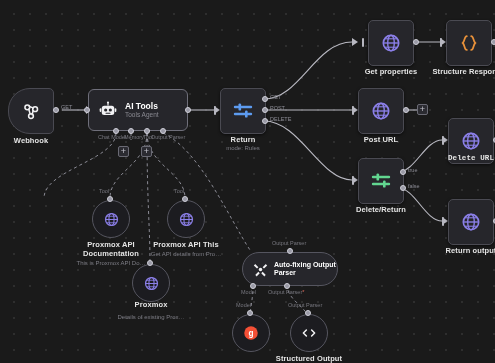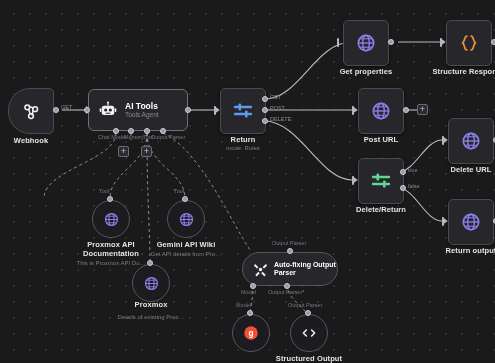--- a/index.html
+++ b/index.html
@@ -208,21 +208,21 @@
     <div class="dot" style="left:42px;top:8px;"></div>
     <div class="dot" style="left:42px;top:19px;"></div>
     <div class="dot" style="left:42px;top:30px;"></div>
     <div class="portlbl" style="left:50px;top:6px;">GET</div>
     <div class="portlbl" style="left:50px;top:17px;">POST</div>
     <div class="portlbl" style="left:50px;top:28px;">DELETE</div>
     <div class="caption" style="top:47px;">Return</div>
     <div class="subcap" style="top:57px;">mode: Rules</div>
   </div>
 
-  <div class="node" style="left:343px;top:20px;">
+  <div class="node" style="left:368px;top:20px;">
     <div class="sqnode">
       <svg width="22" height="22" viewBox="0 0 24 24">
         <circle cx="12" cy="12" r="8.4" fill="none" stroke="#8b7fe8" stroke-width="1.8"></circle>
         <ellipse cx="12" cy="12" rx="3.6" ry="8.4" fill="none" stroke="#8b7fe8" stroke-width="1.5"></ellipse>
         <path d="M3.6 12 H20.4" stroke="#8b7fe8" stroke-width="1.5"></path>
         <path d="M5 7.4 H19" stroke="#8b7fe8" stroke-width="1.2"></path>
         <path d="M5 16.6 H19" stroke="#8b7fe8" stroke-width="1.2"></path>
       </svg>
     </div>
     <div class="in-bar" style="left:-6px;top:18px;"></div>
@@ -284,21 +284,21 @@
       <svg width="22" height="22" viewBox="0 0 24 24">
         <circle cx="12" cy="12" r="8.4" fill="none" stroke="#8b7fe8" stroke-width="1.8"></circle>
         <ellipse cx="12" cy="12" rx="3.6" ry="8.4" fill="none" stroke="#8b7fe8" stroke-width="1.5"></ellipse>
         <path d="M3.6 12 H20.4" stroke="#8b7fe8" stroke-width="1.5"></path>
         <path d="M5 7.4 H19" stroke="#8b7fe8" stroke-width="1.2"></path>
         <path d="M5 16.6 H19" stroke="#8b7fe8" stroke-width="1.2"></path>
       </svg>
     </div>
     <div class="in-bar" style="left:-6px;top:18px;"></div>
     <div class="dot" style="left:45px;top:19px;"></div>
-    <div class="caption" style="top:47px;">Delete URL</div>
+    <div class="caption" style="top:36px;font-family:Liberation Mono, monospace;">Delete URL</div>
   </div>
 
   <div class="node" style="left:448px;top:199px;">
     <div class="sqnode">
       <svg width="22" height="22" viewBox="0 0 24 24">
         <circle cx="12" cy="12" r="8.4" fill="none" stroke="#8b7fe8" stroke-width="1.8"></circle>
         <ellipse cx="12" cy="12" rx="3.6" ry="8.4" fill="none" stroke="#8b7fe8" stroke-width="1.5"></ellipse>
         <path d="M3.6 12 H20.4" stroke="#8b7fe8" stroke-width="1.5"></path>
         <path d="M5 7.4 H19" stroke="#8b7fe8" stroke-width="1.2"></path>
         <path d="M5 16.6 H19" stroke="#8b7fe8" stroke-width="1.2"></path>
@@ -331,21 +331,21 @@
       <svg width="17" height="17" viewBox="0 0 24 24">
         <circle cx="12" cy="12" r="8.4" fill="none" stroke="#8b7fe8" stroke-width="1.8"></circle>
         <ellipse cx="12" cy="12" rx="3.6" ry="8.4" fill="none" stroke="#8b7fe8" stroke-width="1.5"></ellipse>
         <path d="M3.6 12 H20.4" stroke="#8b7fe8" stroke-width="1.5"></path>
         <path d="M5 7.4 H19" stroke="#8b7fe8" stroke-width="1.2"></path>
         <path d="M5 16.6 H19" stroke="#8b7fe8" stroke-width="1.2"></path>
       </svg>
     </div>
     <div class="dot" style="left:15px;top:-4px;"></div>
     <div class="subportlbl" style="left:7px;top:-12px;">Tool</div>
-    <div class="caption wrap" style="top:40px;">Gemini API Wiki</div>
+    <div class="caption wrap" style="top:40px;">Proxmox API This</div>
     <div class="subcap wrap" style="top:51px;">Get API details from Pro…</div>
   </div>
 
   <div class="node" style="left:132px;top:264px;">
     <div class="circ">
       <svg width="17" height="17" viewBox="0 0 24 24">
         <circle cx="12" cy="12" r="8.4" fill="none" stroke="#8b7fe8" stroke-width="1.8"></circle>
         <ellipse cx="12" cy="12" rx="3.6" ry="8.4" fill="none" stroke="#8b7fe8" stroke-width="1.5"></ellipse>
         <path d="M3.6 12 H20.4" stroke="#8b7fe8" stroke-width="1.5"></path>
         <path d="M5 7.4 H19" stroke="#8b7fe8" stroke-width="1.2"></path>

